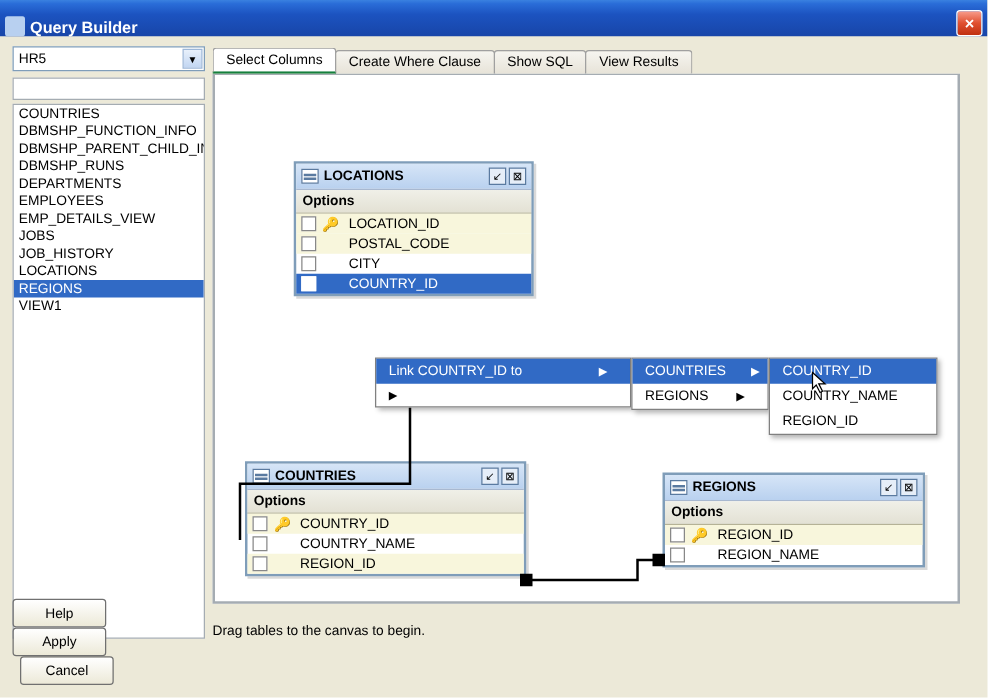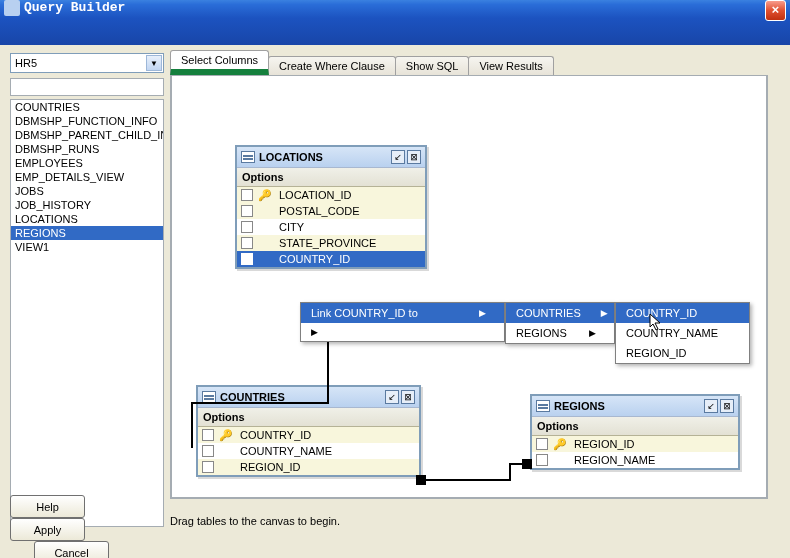--- a/index.html
+++ b/index.html
@@ -1,39 +1,39 @@
 <!DOCTYPE html>
 <html><head>
 <meta charset="utf-8">
 <style>
 * { box-sizing: border-box; margin: 0; padding: 0; }
 body { font-family: Tahoma, Arial, sans-serif; font-size: 11px; background: #ece9d8; width: 790px; height: 558px; overflow: hidden; }
 
-.titlebar { height: 45px; background: linear-gradient(to bottom, #3a81e0 0%, #2a6dd8 10%, #1c53c0 40%, #1845a8 100%); display: flex; align-items: flex-start; padding: 0 4px; color: #fff; font-weight: bold; font-size: 13px; font-family: Liberation Mono, monospace; }
+.titlebar { height: 29px; background: linear-gradient(to bottom, #3a81e0 0%, #2a6dd8 10%, #1c53c0 40%, #1845a8 100%); display: flex; align-items: flex-end; padding: 0 4px; color: #fff; font-weight: bold; font-size: 13px; }
 .titlebar-icon { width: 16px; height: 16px; background: #b8d0f0; border-radius: 2px; margin-right: 4px; display: inline-block; }
 .titlebar-spacer { flex: 1; }
 .titlebar-close { width: 21px; height: 21px; background: linear-gradient(to bottom, #f89c8c 0%, #e05030 50%, #c03010 100%); border: 1px solid #fff; border-radius: 3px; display:flex; align-items:center; justify-content:center; color:#fff; font-weight:bold; font-size:13px; cursor:pointer; }
 
 .content { height: 529px; padding: 8px 22px 10px 10px; position: relative; }
 
 .layout { display: flex; gap: 6px; height: 474px; }
 
 .left-pane { width: 154px; display:flex; flex-direction:column; }
 .dropdown { height: 20px; border: 1px solid #7f9db9; background:#fff; display:flex; align-items:center; padding:0 4px; margin-bottom:5px; position:relative; }
 .dropdown .dd-btn { position:absolute; right:1px; top:1px; width:16px; height:16px; background: linear-gradient(to bottom,#e8f0fb,#c2d6f2); border:1px solid #9db7d8; display:flex; align-items:center; justify-content:center; font-size:8px; }
 .filter-box { height: 18px; border: 1px solid #a5acb2; background:#fff; margin-bottom: 3px; }
 .list { flex:1; border: 1px solid #a5acb2; background:#fff; overflow:hidden; }
 .list-item { padding: 1px 4px; white-space:nowrap; overflow:hidden; }
 .list-item.selected { background:#316ac5; color:#fff; }
 
 .right-pane { flex:1; display:flex; flex-direction:column; }
 
 .tabs { height: 22px; display:flex; align-items:flex-end; }
 .tab { padding: 3px 10px; border: 1px solid #a0a0a0; background: linear-gradient(to bottom,#f6f5f0,#e7e3d8); border-bottom:none; border-radius: 3px 3px 0 0; margin-right:-1px; cursor:pointer; }
-.tab.active { background:#fff; border-bottom: 6px solid #15803d; position:relative; z-index:1; }
+.tab.active { background:#fff; border-bottom: 2px solid #15803d; position:relative; z-index:1; }
 
 .canvas { flex:1; border: 2px solid #a5acb2; border-top:1px solid #a5acb2; background:#fff; position:relative; overflow:hidden; }
 
 .table-box { position:absolute; border: 2px solid #7f9db9; background:#fff; box-shadow: 2px 2px 0 rgba(0,0,0,.15); }
 .tb-title { background: linear-gradient(to bottom,#d6e5f7,#b9d1ef); padding:3px 4px; display:flex; align-items:center; border-bottom:1px solid #a8b8d0; }
 .tb-title-icon { width:14px; height:12px; background:#fff; border:1px solid #5a7aa0; margin-right:4px; display:inline-block; position:relative; }
 .tb-title-icon::before { content:""; position:absolute; top:3px; left:1px; right:1px; height:2px; background:#5a7aa0; box-shadow: 0 3px 0 #5a7aa0; }
 .tb-title-text { font-weight:bold; flex:1; }
 .tb-title-btns { display:flex; gap:2px; }
 .tb-title-btn { width:14px; height:14px; border:1px solid #5a7aa0; background:#e6eef8; display:flex; align-items:center; justify-content:center; font-size:9px; }
@@ -51,21 +51,21 @@
 .ctx-item.hl { background:#316ac5; color:#fff; }
 .ctx-arrow { font-size:9px; }
 
 .cursor { position:absolute; width:16px; height:20px; pointer-events:none; z-index:100; }
 
 .status-line { margin-top:16px; font-size:11px; }
 
 .buttons { position:absolute; bottom:10px; left:10px; right:10px; display:flex;flex-direction:column; }
 .btn { width:75px; height:23px; border:1px solid #707070; background: linear-gradient(to bottom,#fff,#ece9d8); border-radius:3px; display:flex; align-items:center; justify-content:center; cursor:pointer; }
 .btn-spacer { flex:1; }
-.btn + .btn { margin-left:24px;text-align:center; }
+.btn + .btn { margin-left:6px;text-align:center; }
 
 svg.link-lines { position:absolute; top:0; left:0; pointer-events:none; z-index:1; }
 </style>
 </head>
 <body>
 
 <div class="titlebar">
   <span class="titlebar-icon"></span>
   <span>Query Builder</span>
   <span class="titlebar-spacer"></span>
@@ -80,20 +80,21 @@
       <div class="dropdown">
         <span>HR5</span>
         <span class="dd-btn">▼</span>
       </div>
       <div class="filter-box"></div>
       <div class="list">
         <div class="list-item">COUNTRIES</div>
         <div class="list-item">DBMSHP_FUNCTION_INFO</div>
         <div class="list-item">DBMSHP_PARENT_CHILD_INFO</div>
         <div class="list-item">DBMSHP_RUNS</div>
+        <div class="list-item">DEPARTMENTS</div>
         <div class="list-item">EMPLOYEES</div>
         <div class="list-item">EMP_DETAILS_VIEW</div>
         <div class="list-item">JOBS</div>
         <div class="list-item">JOB_HISTORY</div>
         <div class="list-item">LOCATIONS</div>
         <div class="list-item selected">REGIONS</div>
         <div class="list-item">VIEW1</div>
       </div>
     </div>
 
@@ -133,25 +134,20 @@
             <div class="tb-col alt">
                 <span class="tb-col-check"></span>
                 <span class="tb-col-key"></span>
                 <span class="tb-col-name">POSTAL_CODE</span>
               </div>
             <div class="tb-col">
                 <span class="tb-col-check"></span>
                 <span class="tb-col-key"></span>
                 <span class="tb-col-name">CITY</span>
               </div>
-            <div class="tb-col alt">
-                <span class="tb-col-check"></span>
-                <span class="tb-col-key"></span>
-                <span class="tb-col-name">STATE_PROVINCE</span>
-              </div>
             <div class="tb-col sel">
                 <span class="tb-col-check" style="border-color:#fff"></span>
                 <span class="tb-col-key"></span>
                 <span class="tb-col-name">COUNTRY_ID</span>
               </div>
           </div>
         </div>
 
         <div class="table-box" style="left:24px; top:309px; width:225px;">
           <div class="tb-title">

